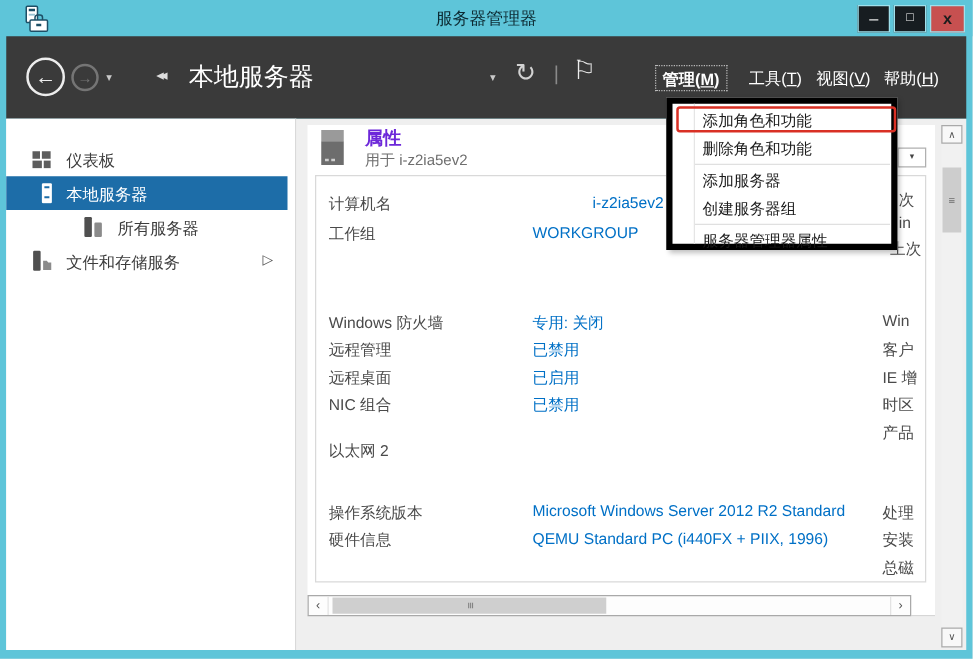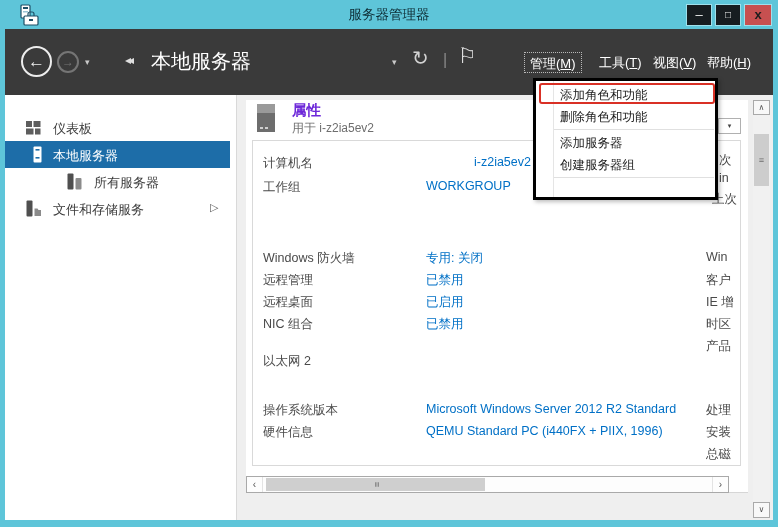--- a/index.html
+++ b/index.html
@@ -31,21 +31,21 @@
   .fwd-btn { left:57px; top:51px; width:22px; height:22px; border:2px solid #757575;
     border-radius:50%; color:#757575; text-align:center; line-height:18px; font-size:12px; }
   .nav-caret { color:#c9c9c9; font-size:9px; }
   .collapse-glyph { left:125px; top:53px; color:#dedede; font-size:12px; letter-spacing:-3px; }
   .breadcrumb { left:151px; top:48px; font-size:20px; color:#ffffff; }
   .refresh { left:412px; top:48px; font-size:20px; color:#d2d2d2; }
   .pipe { left:443px; top:51px; font-size:16px; color:#8a8a8a; }
   .flag { left:458px; top:46px; font-size:21px; color:#ededed; }
   .menubar-item { top:52px; height:21px; line-height:21px; font-size:13px; color:#ffffff;
     padding:0 5px; }
-  .menubar-item.focused { border:1px dotted #b9b9b9; }
+  .menubar-item.focused { border:1px dotted #b9b9b9;font-weight:bold; }
 
   
   .content-bg { left:5px; top:95px; width:768px; height:425px; background:#efefef; }
 
   
   .sidebar { left:5px; top:95px; width:232px; height:425px; background:#ffffff;
     border-right:1px solid #d9d9d9; }
   .side-item { left:5px; width:225px; height:27px; font-size:13px; color:#3c3c3c; }
   .side-item .lbl { position:absolute; left:48px; top:6px; }
   .side-item .ic { position:absolute; left:20px; top:5px; width:17px; height:17px; }
@@ -85,21 +85,21 @@
   .vscroll { left:753px; top:100px; width:17px; height:418px; background:#f1f1f1; }
   .vs-arrow { position:absolute; left:0; width:17px; height:15px; background:#f8f8f8;
     border:1px solid #a9a9a9; font-size:8px; color:#555; text-align:center; line-height:13px; }
   .vs-up { top:0; }
   .vs-down { bottom:0; height:16px; line-height:14px; }
   .vs-thumb { position:absolute; left:1px; top:34px; width:15px; height:52px; background:#cdcdcd;
     font-size:9px; color:#6c6c6c; text-align:center; line-height:52px; }
 
   
   .dropdown { left:533px; top:78px; width:185px; height:122px; background:#ffffff;
-    border:3px solid #000000; box-shadow:2px 2px 4px rgba(0,0,0,0.25); z-index:10; }
+    border:5px solid #000000; box-shadow:2px 2px 4px rgba(0,0,0,0.25); z-index:10; }
   .dd-gutter { position:absolute; left:17px; top:0; height:100%; border-left:1px solid #e5e5e5; }
   .dd-item { position:absolute; left:0; width:100%; height:20px; line-height:20px;
     padding-left:24px; font-size:12.5px; color:#1b1b1b; }
   .dd-sep { position:absolute; left:18px; right:1px; border-top:1px solid #e0e0e0; }
   .dd-hl { position:absolute; left:3px; top:2px; width:176px; height:21px;
     border:2px solid #d93025; border-radius:3px; z-index:12; }
 
   u { text-decoration:underline; }
 </style>
 </head>
@@ -239,14 +239,15 @@
 </div>
 
 <div class="abs dropdown">
   <div class="dd-gutter"></div>
   <div class="dd-item" style="top:4px;">添加角色和功能</div>
   <div class="dd-item" style="top:26px;">删除角色和功能</div>
   <div class="dd-sep" style="top:48px;"></div>
   <div class="dd-item" style="top:52px;">添加服务器</div>
   <div class="dd-item" style="top:74px;">创建服务器组</div>
   <div class="dd-sep" style="top:96px;"></div>
+  <div class="dd-item" style="top:100px;">服务器管理器属性</div>
   <div class="dd-hl"></div>
 </div>
 
 </body></html>

